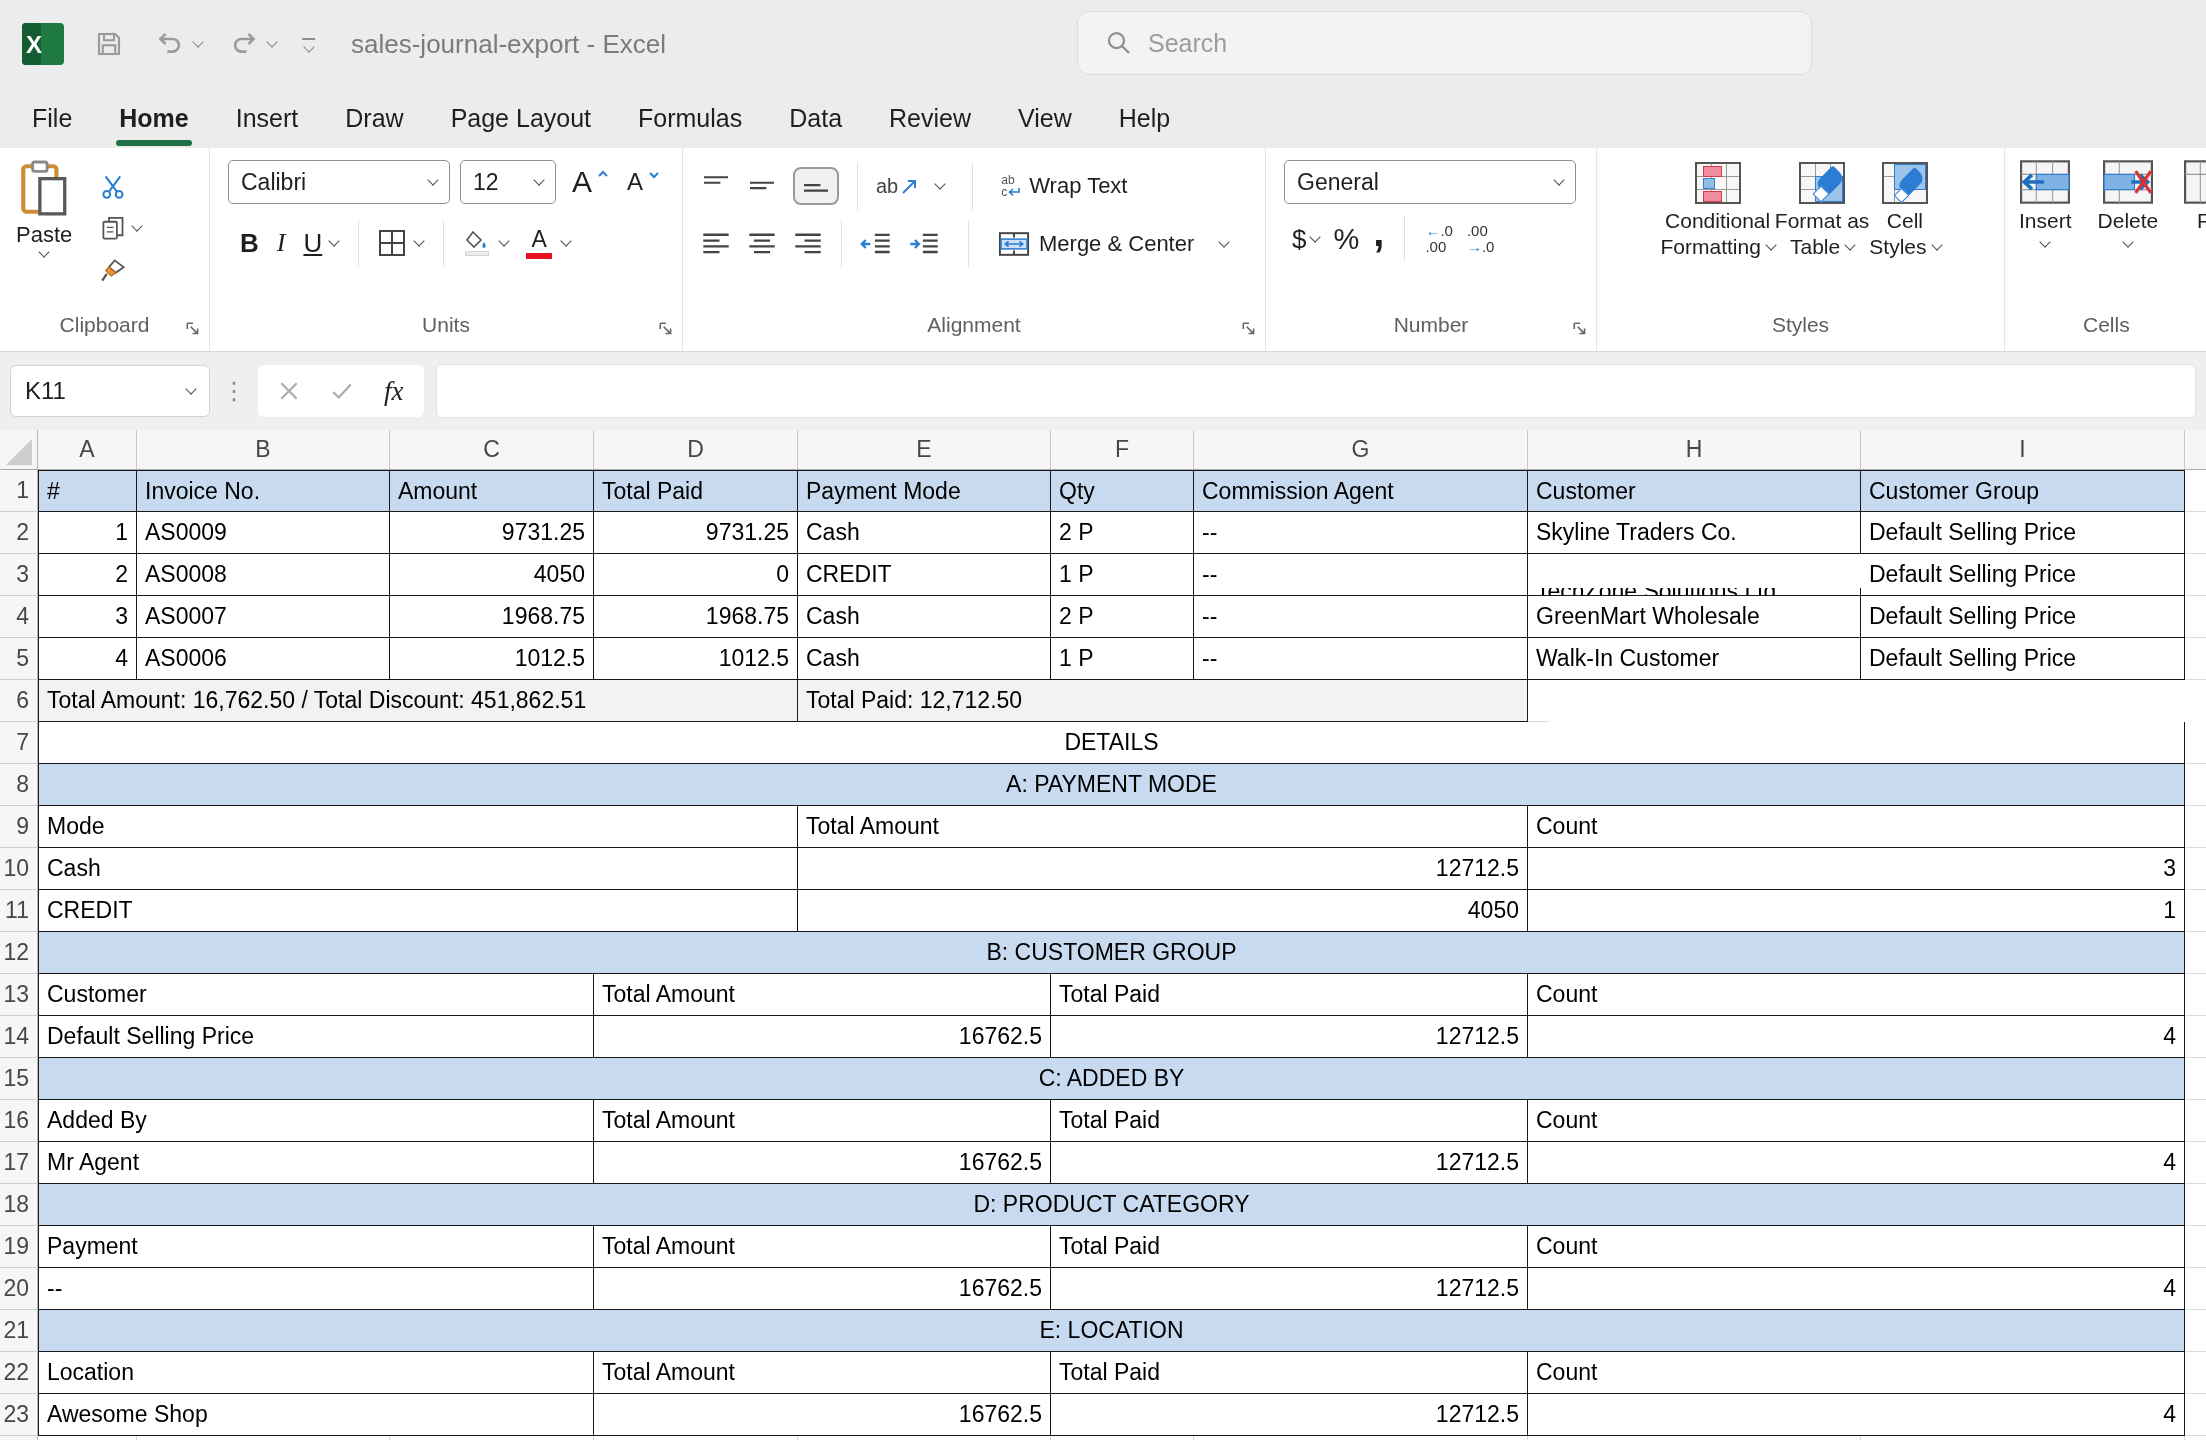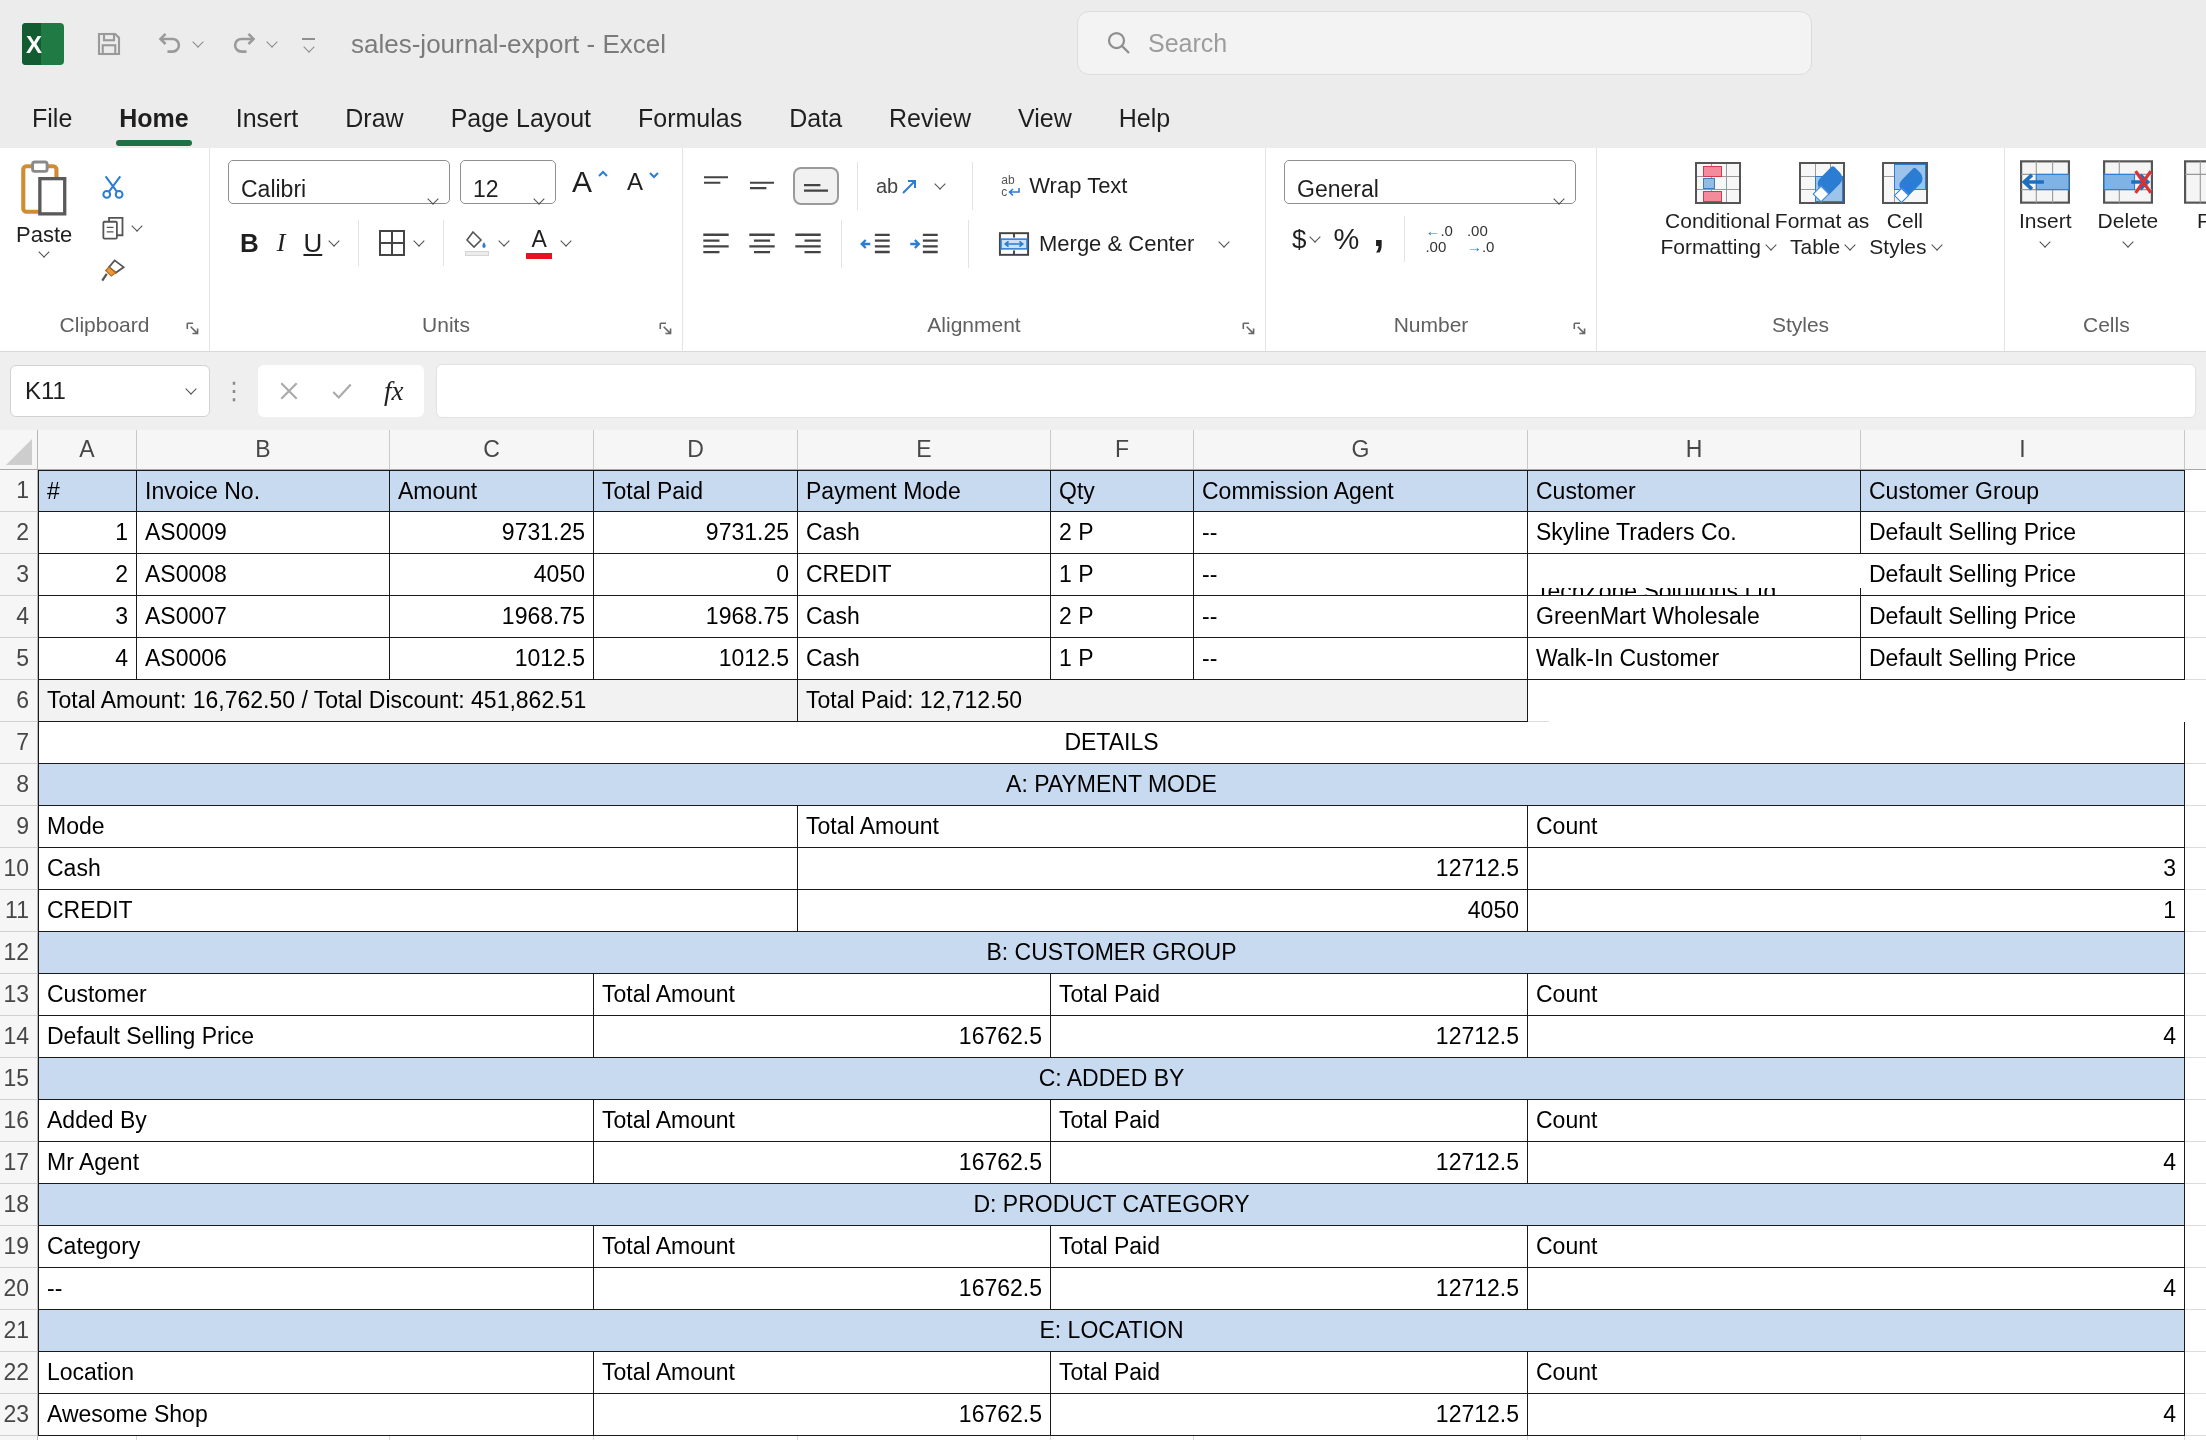--- a/index.html
+++ b/index.html
@@ -26,21 +26,21 @@
   
   .ribbon{height:204px;background:#fff;border-radius:10px 10px 0 0;display:flex;position:relative;overflow:hidden;border-bottom:1px solid #D8D8D8;box-sizing:border-box}
   .rgroup{position:relative;box-sizing:border-box;border-right:1px solid #E4E4E4;flex:none;padding-top:12px}
   .glabel{position:absolute;bottom:14px;left:0;right:0;text-align:center;font-size:21px;color:#606060}
   .launcher{position:absolute;right:8px;bottom:10px;cursor:pointer}
   .bigbtn{display:flex;flex-direction:column;align-items:center;gap:4px}
   .bigbtn .blabel{font-size:22px;color:#1f1f1f}
   .sbtn{display:flex;align-items:center;gap:6px;height:36px}
   .rrow{display:flex;align-items:center}
   .vsep{width:1px;background:#E3E3E3;height:58px;margin:0 10px;flex:none}
-  .combo{height:44px;border:1px solid #8f8f8f;border-radius:5px;background:#fff;display:flex;align-items:flex-end;font-size:23px;color:#1f1f1f;padding:0 12px;box-sizing:border-box}
+  .combo{height:44px;border:1px solid #8f8f8f;border-radius:5px;background:#fff;display:flex;align-items:center;font-size:23px;color:#1f1f1f;padding:0 12px;box-sizing:border-box}
   .combo .chev{margin-left:auto}
   .glyphbtn{font-size:26px;color:#1f1f1f;display:flex;align-items:center;gap:5px}
   .ital{font-family:"Liberation Serif",serif;font-style:italic}
   .undl{text-decoration:underline}
   .fontcolor{display:flex;flex-direction:column;align-items:center;line-height:1}
   .fontcolor .bar{width:26px;height:6px;margin-top:2px}
   .borders-icon{width:26px;height:26px;border:2px solid #444;position:relative;box-sizing:border-box}
   .borders-icon::before{content:"";position:absolute;left:0;right:0;top:50%;height:2px;margin-top:-1px;background:#444}
   .borders-icon::after{content:"";position:absolute;top:0;bottom:0;left:50%;width:2px;margin-left:-1px;background:#444}
   .selbox{border:2px solid #9a9a9a;border-radius:8px;background:#F1F1F1;padding:3px 6px}
@@ -622,21 +622,21 @@
           <div class="cell ar" style="width: 657px;">4</div>
           <div class="filler"></div>
         </div>
         <div class="grow">
           <div class="gut">18</div>
           <div class="cell ac bgblue bl" style="width: 2147px;">D: PRODUCT CATEGORY</div>
           <div class="filler"></div>
         </div>
         <div class="grow">
           <div class="gut">19</div>
-          <div class="cell bl" style="width: 556px;">Category</div>
+          <div class="cell bl" style="width: 556px;">Payment</div>
           <div class="cell" style="width: 457px;">Total Amount</div>
           <div class="cell" style="width: 477px;">Total Paid</div>
           <div class="cell" style="width: 657px;">Count</div>
           <div class="filler"></div>
         </div>
         <div class="grow">
           <div class="gut">20</div>
           <div class="cell bl" style="width: 556px;">--</div>
           <div class="cell ar" style="width: 457px;">16762.5</div>
           <div class="cell ar" style="width: 477px;">12712.5</div>

